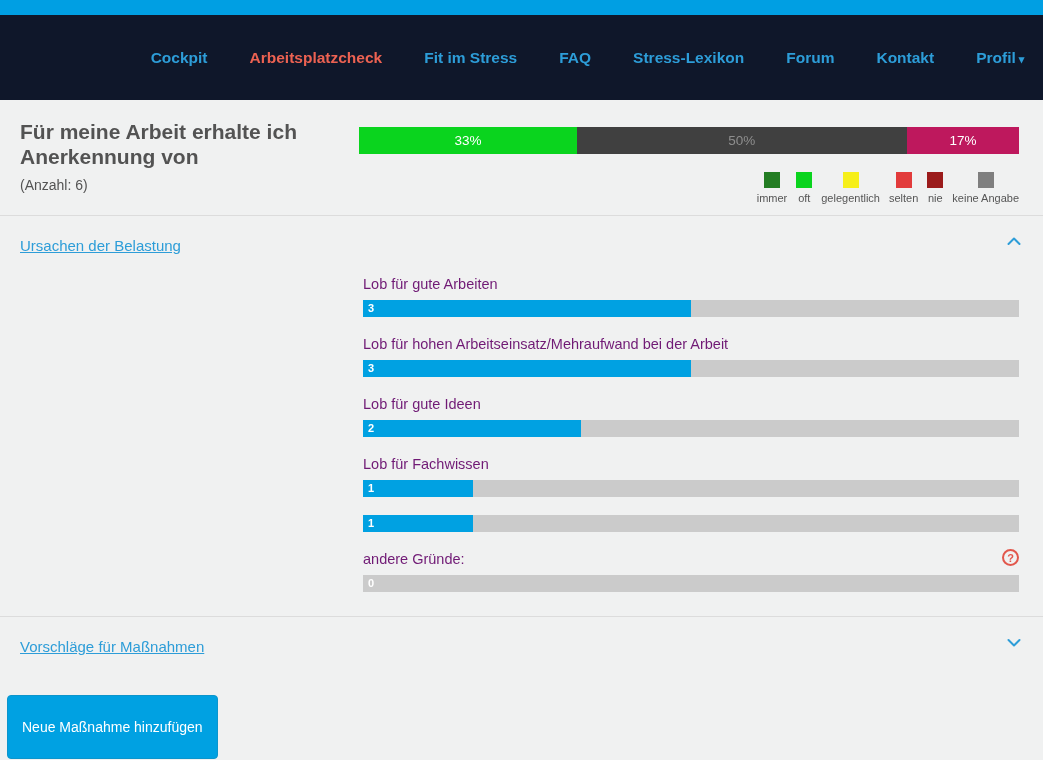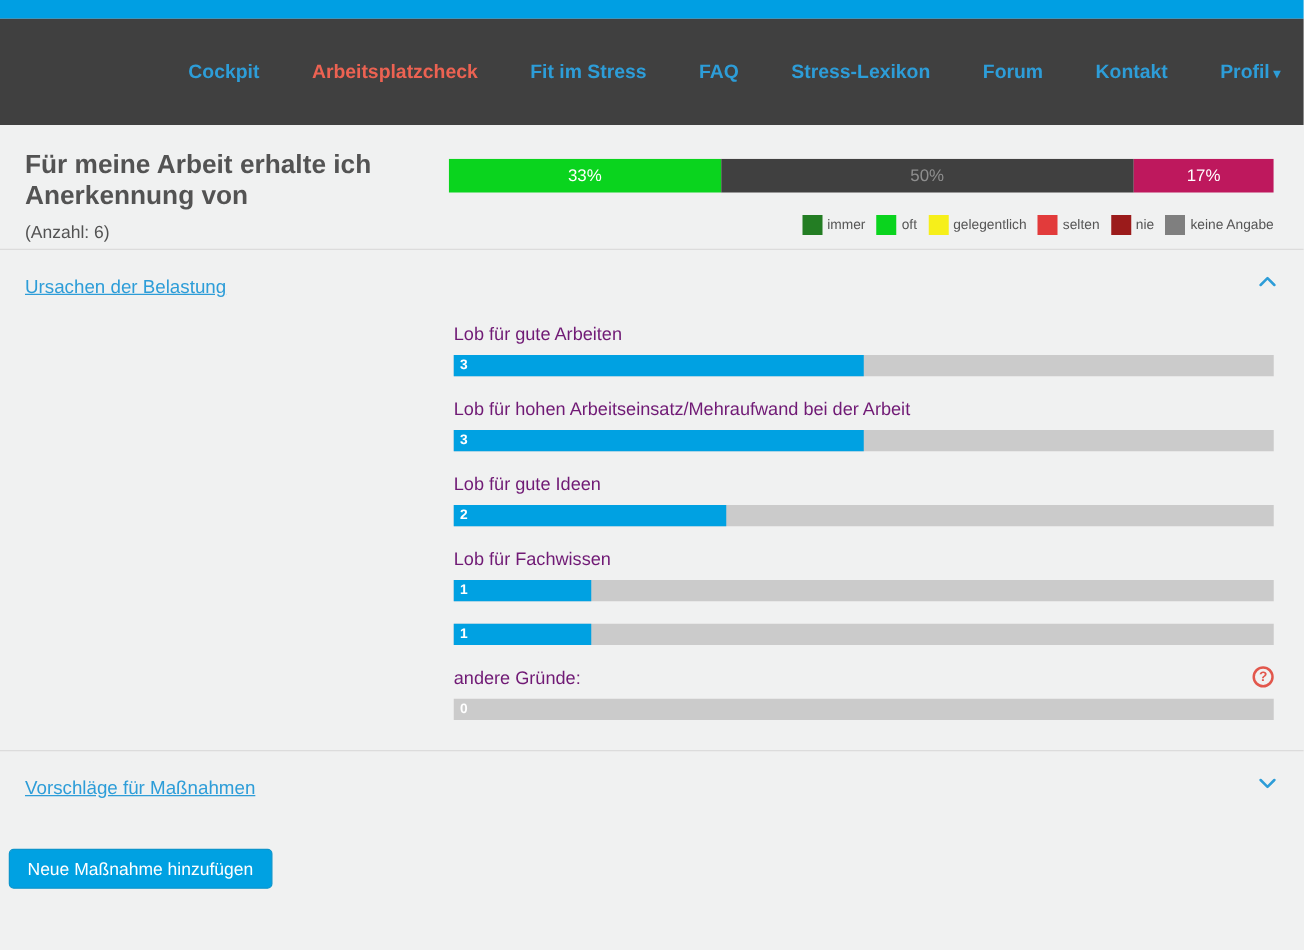--- a/index.html
+++ b/index.html
@@ -7,21 +7,21 @@
   body {
     width:1043px; height:760px; overflow:hidden;
     background:#f0f1f1;
     font-family:"Liberation Sans", sans-serif;
     color:#545454;
   }
   
   .topbar { height:15px; background:#009fe3; }
   
   .navbar {
-    height:85px; background:#404040;
+    height:85px; background:#0f172a;
     display:flex; align-items:center; justify-content:center;
     padding-left:132px; gap:42px;
   }
   .nav-link {
     color:#2d9dd8; font-weight:700; font-size:15.5px;
     text-decoration:none; cursor:pointer; white-space:nowrap;
   }
   .nav-link.active { color:#ec6252; }
   .nav-caret { font-size:11px; margin-left:3px; }
 
@@ -29,21 +29,21 @@
   .q-row { display:flex; padding:19px 24px 0 20px; }
   .q-left { width:339px; flex:none; }
   .q-line { font-weight:700; font-size:21px; line-height:25px; color:#535353; }
   .q-count { font-size:14px; margin-top:8px; color:#535353; }
   .q-right { flex:1; }
 
   .stacked { display:flex; height:35px; margin-top:8px; overflow:hidden; }
   .seg { height:27px; line-height:27px; text-align:center; font-size:13.5px; }
 
   .legend { display:flex; justify-content:flex-end; align-items:center; gap:9px; margin:10px 0 11px; }
-  .legend-item { display:flex; align-items:center; gap:4px; }
+  .legend-item { display:flex; align-items:center; gap:4px;flex-direction:column; }
   .swatch { width:16px; height:16px; flex:none; }
   .legend-label { font-size:11px; color:#555555; }
 
   .divider { border:none; border-top:1px solid #dcdcdc; margin:0; }
 
   
   .section-row {
     display:flex; justify-content:space-between; align-items:flex-start;
     padding:21px 22px 21px 20px;
   }
@@ -68,21 +68,21 @@
     color:#e2574c; font-size:11px; font-weight:700;
     display:flex; align-items:center; justify-content:center;
     cursor:pointer; margin-top:-4px;
   }
 
   .btn-new {
     display:inline-block; margin:19px 0 0 7px;
     background:#00a1e2; color:#ffffff;
     border:1px solid #0c95cc; border-radius:4px;
     font-family:"Liberation Sans", sans-serif;
-    font-size:14px; padding:7px 14px; cursor:pointer;
+    font-size:14px; padding:23px 14px; cursor:pointer;
   }
 </style>
 </head>
 <body>
 
 <div class="topbar"></div>
 
 <nav class="navbar">
   <a class="nav-link">Cockpit</a>
   <a class="nav-link active">Arbeitsplatzcheck</a>

